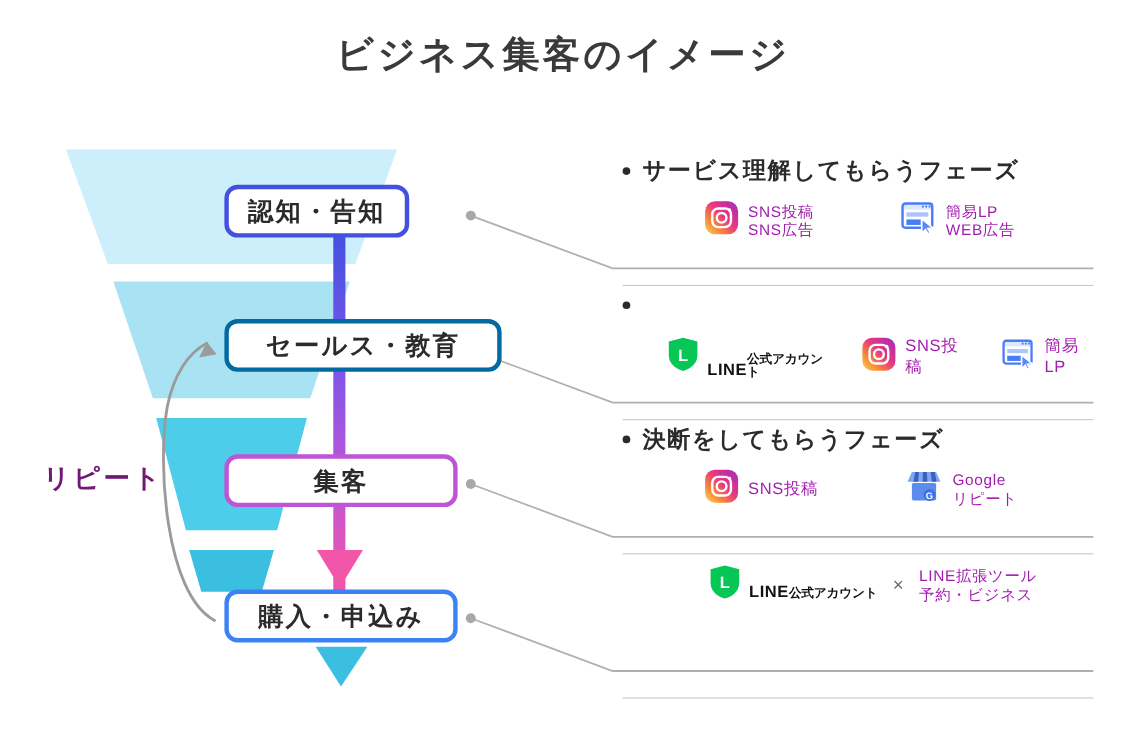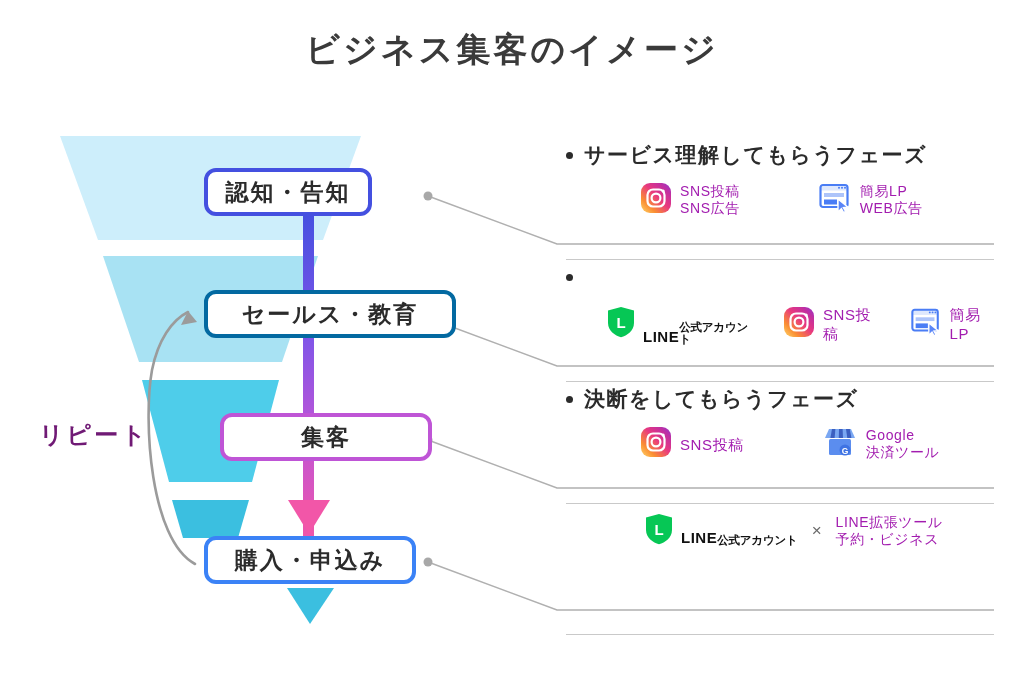--- a/index.html
+++ b/index.html
@@ -34,21 +34,21 @@
     box-sizing:border-box;
     background:#ffffff;
     border-radius:12px;
     display:flex;align-items:center;justify-content:center;
     font-size:23px;font-weight:700;letter-spacing:2px;
     color:#2b2b2b;
     white-space:nowrap;
   }
   .stage-box.s0{left:204px;top:168px;width:168px;height:48px;border:4px solid #4450e0;}
   .stage-box.s1{left:204px;top:290px;width:252px;height:48px;border:4px solid #0369a1;}
-  .stage-box.s2{left:220px;top:413px;width:212px;height:48px;border:4px solid #bf55d6;}
+  .stage-box.s2{left:204px;top:413px;width:212px;height:48px;border:4px solid #bf55d6;}
   .stage-box.s3{left:204px;top:536px;width:212px;height:48px;border:4px solid #3b82f6;}
 
   
   .repeat-label{
     position:absolute;left:39px;top:419px;
     font-size:24px;font-weight:700;letter-spacing:3px;color:#701a75;
   }
 
   
   .phase-list{position:absolute;left:566px;top:138px;width:428px;}
@@ -260,21 +260,21 @@
               <rect x="7" y="14" width="22" height="16" rx="1.5" fill="#5b8def"></rect>
               <path d="M3,13 L7,4 H29 L33,13 Z" fill="#7aa7f2"></path>
               <path d="M10,4 L8.4,13 H12.6 L13.4,4 Z" fill="#3b5fc0"></path>
               <path d="M17,4 L16.8,13 H21 L20.6,4 Z" fill="#3b5fc0"></path>
               <path d="M24,4 L25.3,13 H29.4 L27.8,4 Z" fill="#3b5fc0"></path>
               <circle cx="23" cy="25" r="5.5" fill="#3f73e3"></circle>
               <text x="23" y="29" text-anchor="middle" font-family="Liberation Sans, sans-serif" font-size="8.5" font-weight="700" fill="#ffffff">G</text>
             </svg>
           </span>
           <span class="tool-label">Google
-決済ツール</span>
+リピート</span>
         </div>
       </div>
       <div class="rule"></div>
     </div>
 
     <div class="phase-row">
       <div class="tool-strip" style="padding-left:78px;">
         <div class="tool-item line-lockup">
           <span class="icon">
             <svg width="30" height="32" viewBox="0 0 30 32">

